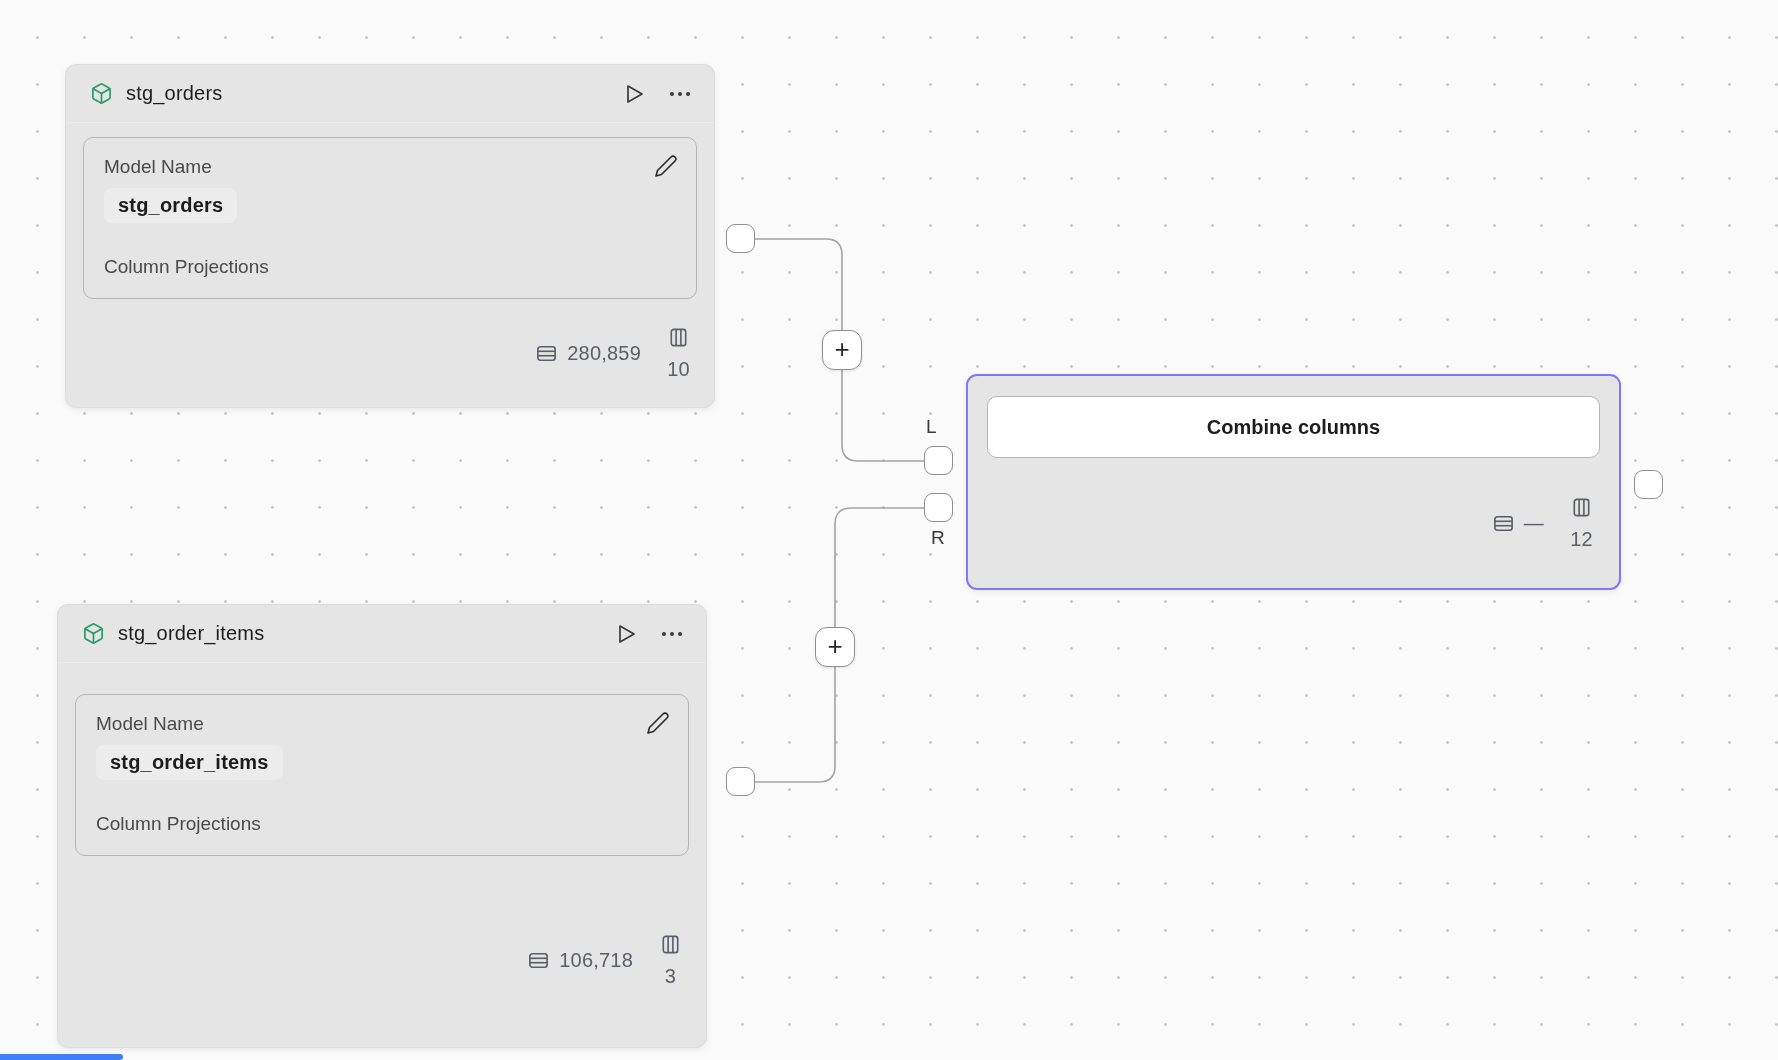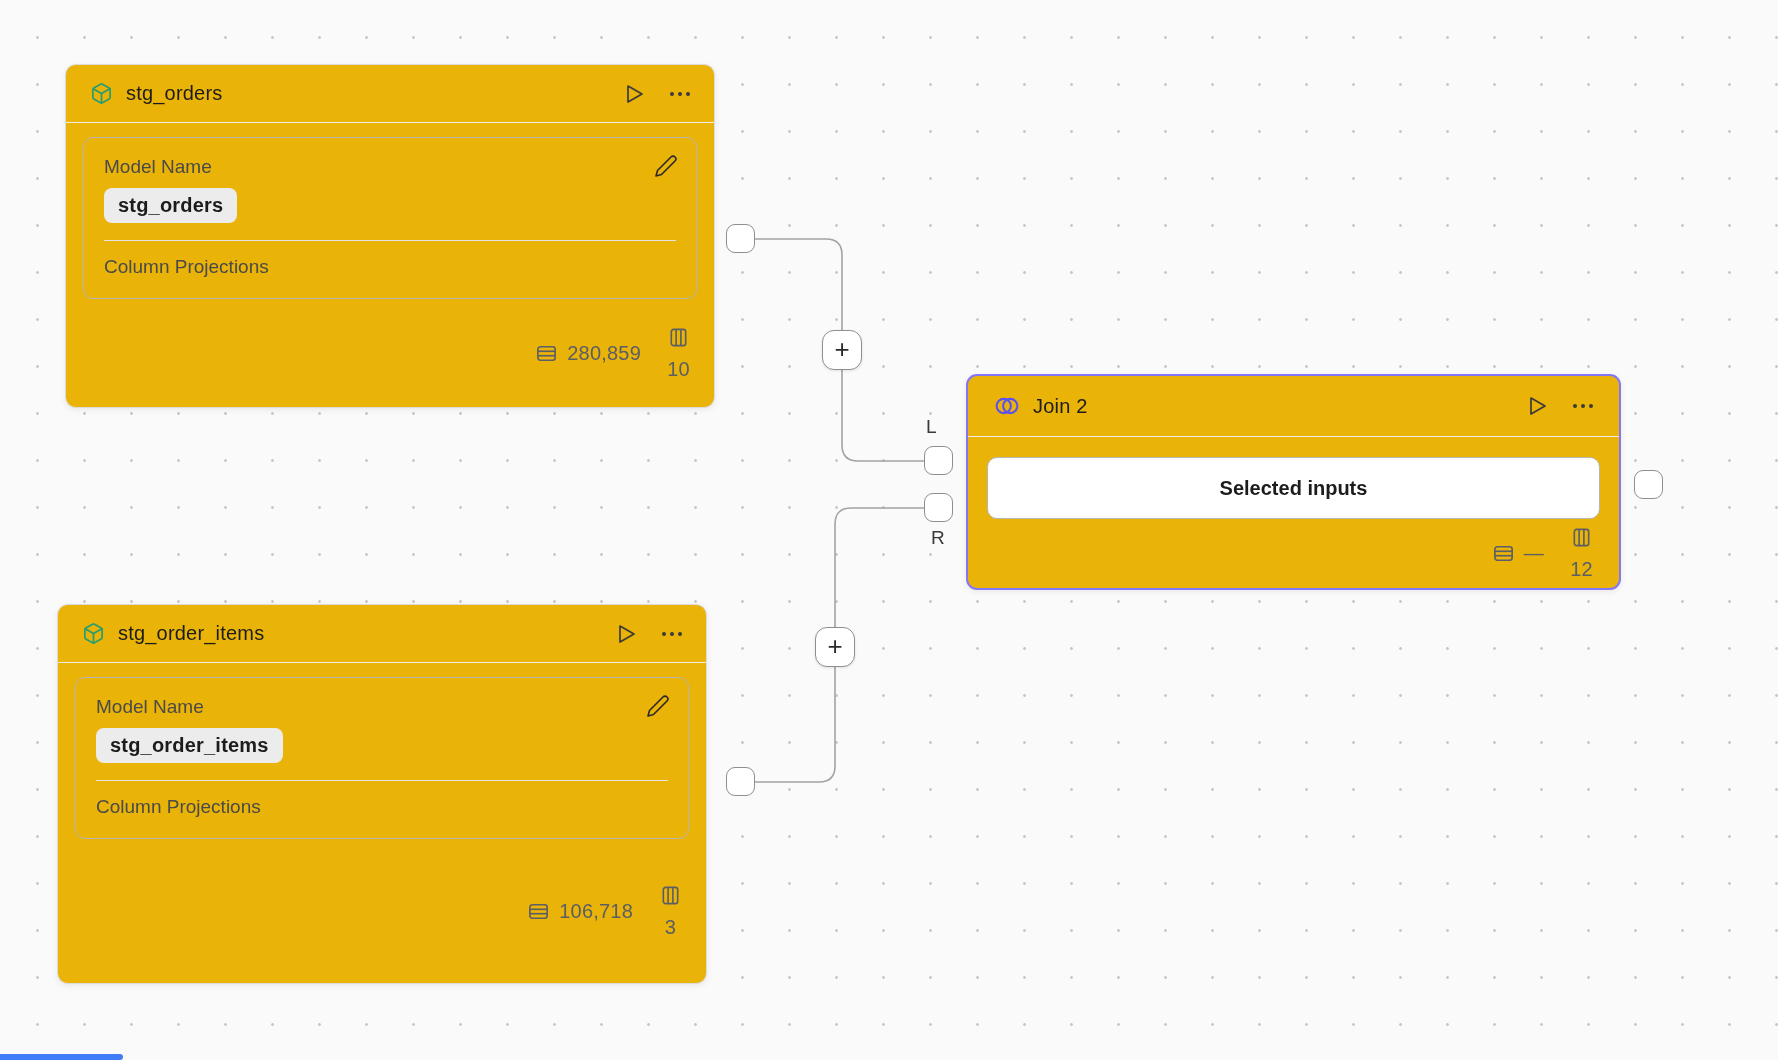--- a/index.html
+++ b/index.html
@@ -6,21 +6,21 @@
   body{
     width:1778px;height:1060px;position:relative;overflow:hidden;
     font-family:"Liberation Sans","DejaVu Sans",sans-serif;
     background-color:#fafafa;
     background-image:radial-gradient(#c9c9c9 1.3px, transparent 1.5px);
     background-size:47px 47px;
     background-position:14px 14px;
   }
   .edges{position:absolute;left:0;top:0;width:1778px;height:1060px;pointer-events:none;}
   .node{
-    position:absolute;background:#eab308;border:1.5px solid #dcdcdc;border-radius:11px;
+    position:absolute;background:#e5e5e5;border:1.5px solid #dcdcdc;border-radius:11px;
     box-shadow:0 2px 6px rgba(0,0,0,.07);box-sizing:border-box;display:flex;flex-direction:column;
   }
   .node.selected{border:2px solid #8477f7;}
   .node-header{
     display:flex;align-items:center;gap:13px;height:57px;padding:0 24px;
     border-bottom:1px solid #ececec;flex:none;
   }
   .node.selected .node-header{height:60px;padding:0 26px;}
   .node-title{font-size:20px;font-weight:500;color:#1c1c1c;letter-spacing:.2px;}
   .spacer{flex:1;}
@@ -140,21 +140,21 @@
             <rect x="4.5" y="3.5" width="15" height="17" rx="2.5"></rect>
             <line x1="9.5" y1="3.5" x2="9.5" y2="20.5"></line>
             <line x1="14.5" y1="3.5" x2="14.5" y2="20.5"></line>
           </svg>
       </span>
       <span class="stat-value">10</span>
     </span>
   </div>
 </div>
 
-<div class="node" style="left:57px;top:604px;width:650px;height:380px;">
+<div class="node" style="left:57px;top:604px;width:650px;height:444px;gap:17px;">
   <div class="node-header">
     <span style="display:flex;">
       <svg width="23" height="23" viewBox="0 0 24 24" fill="none" stroke="#2a9d6f" stroke-width="1.8" stroke-linecap="round" stroke-linejoin="round">
         <path d="M21 16V8a2 2 0 0 0-1-1.73l-7-4a2 2 0 0 0-2 0l-7 4A2 2 0 0 0 3 8v8a2 2 0 0 0 1 1.73l7 4a2 2 0 0 0 2 0l7-4A2 2 0 0 0 21 16z"></path>
         <polyline points="3.27 6.96 12 12.01 20.73 6.96"></polyline>
           <line x1="12" y1="22.08" x2="12" y2="12"></line>
       </svg>
     </span>
     <span class="node-title">stg_order_items</span>
     <span class="spacer"></span>
@@ -210,48 +210,22 @@
             <line x1="9.5" y1="3.5" x2="9.5" y2="20.5"></line>
             <line x1="14.5" y1="3.5" x2="14.5" y2="20.5"></line>
           </svg>
       </span>
       <span class="stat-value">3</span>
     </span>
   </div>
 </div>
 
 <div class="node selected" style="left:966px;top:374px;width:655px;height:216px;">
-  <div class="node-header">
-    <span style="display:flex;">
-      <svg width="26" height="26" viewBox="0 0 24 24" fill="none" stroke="#5b50f0" stroke-width="1.9">
-          <circle cx="9" cy="12" r="6.6"></circle>
-          <circle cx="15" cy="12" r="6.6"></circle>
-        </svg>
-    </span>
-    <span class="node-title">Join 2</span>
-    <span class="spacer"></span>
-    <div class="header-actions">
-      <button class="icon-btn">
-        <span style="display:flex;">
-          <svg width="24" height="24" viewBox="0 0 24 24" fill="none" stroke="#3a3a3a" stroke-width="1.7" stroke-linejoin="round">
-              <polygon points="6 4 20 12 6 20 6 4"></polygon>
-            </svg>
-        </span>
-      </button>
-      <button class="icon-btn">
-        <span class="dots">
-            <i></i>
-            <i></i>
-            <i></i>
-          </span>
-      </button>
-    </div>
-  </div>
   <div class="join-body">
-    <button class="combine-btn">Selected inputs</button>
+    <button class="combine-btn">Combine columns</button>
   </div>
   <div class="node-footer">
     <span class="stat">
       <span style="display:flex;">
         <svg width="23" height="23" viewBox="0 0 24 24" fill="none" stroke="#5a5e66" stroke-width="1.7">
             <rect x="3" y="5" width="18" height="14" rx="2.5"></rect>
             <line x1="3" y1="9.7" x2="21" y2="9.7"></line>
             <line x1="3" y1="14.3" x2="21" y2="14.3"></line>
           </svg>
       </span>

